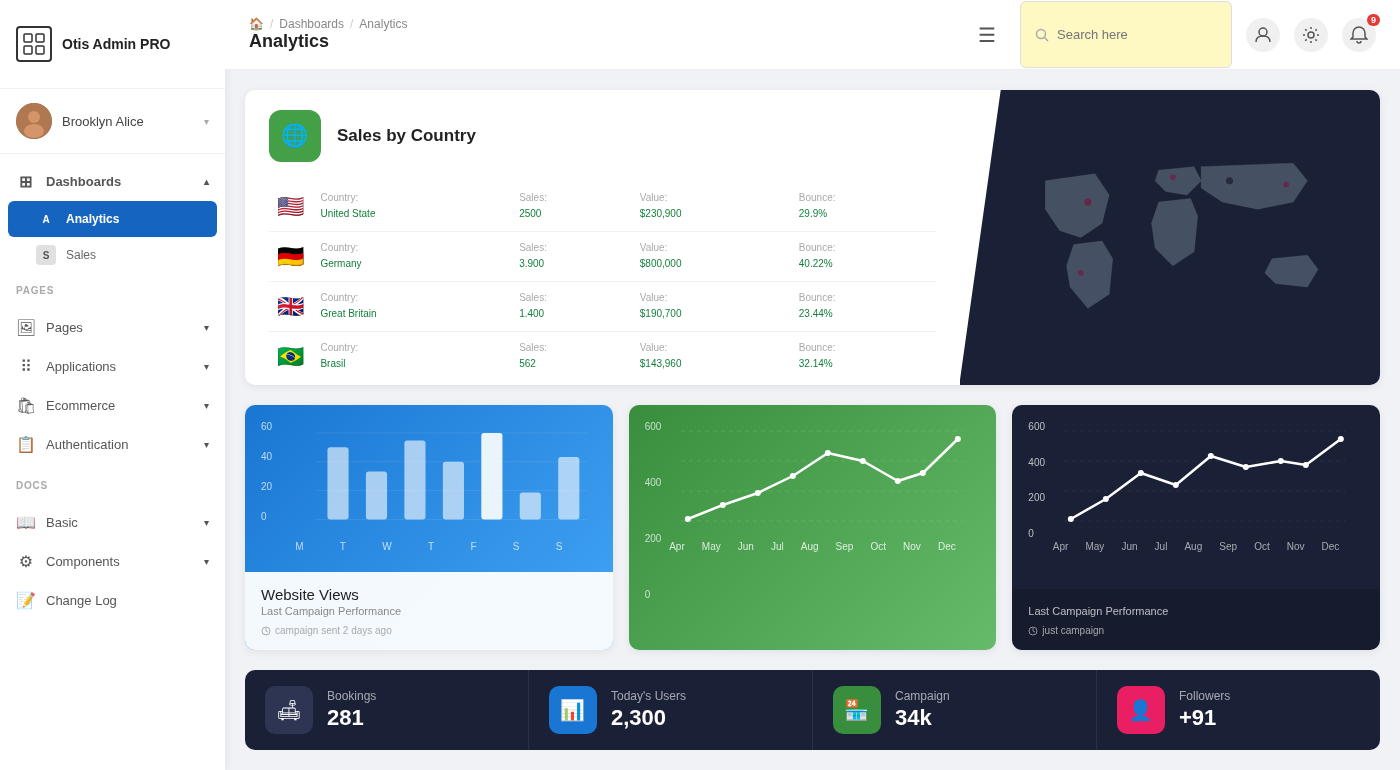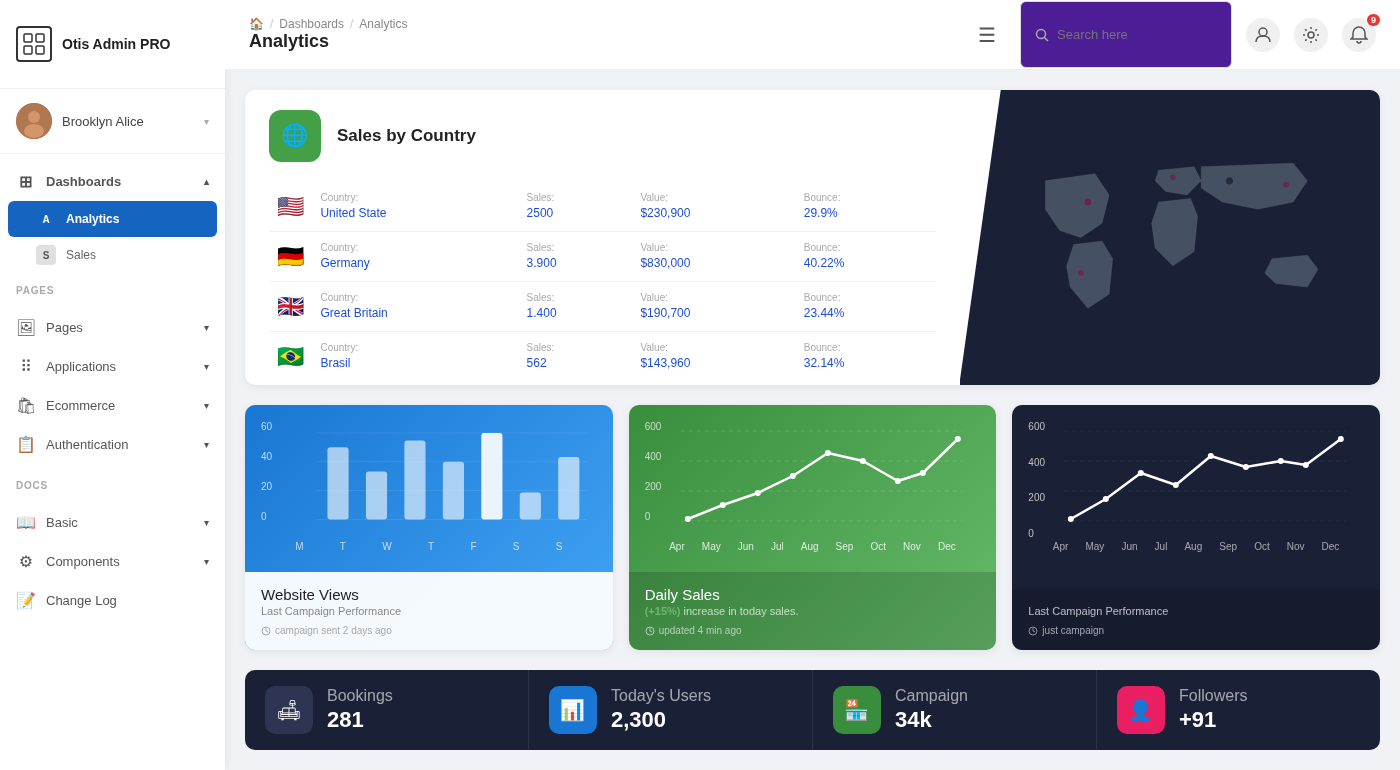--- a/index.html
+++ b/index.html
@@ -97,21 +97,21 @@
     .breadcrumb-sep { color: #ccc; }
     .page-title { font-size: 18px; font-weight: 700; color: #222; }
     .header-menu-icon { font-size: 20px; color: #555; cursor: pointer; margin-right: 8px; }
     .header-right {
       display: flex; align-items: center; gap: 14px;
     }
     .search-box {
       display: flex; align-items: center;
       border: 1px solid #ddd; border-radius: 6px;
       padding: 25px 14px; gap: 8px;
-      background: #4c1d95;
+      background: #fef9c3;
     }
     .search-box input {
       border: none; background: transparent; outline: none;
       font-size: 13px; color: #888; width: 160px;
     }
     .header-icon {
       width: 34px; height: 34px; border-radius: 50%;
       background: #f0f0f0;
       display: flex; align-items: center; justify-content: center;
       cursor: pointer; font-size: 16px; color: #555; position: relative;
@@ -156,21 +156,21 @@
       display: flex; align-items: center; justify-content: center;
       color: #fff; font-size: 22px;
     }
     .card-title { font-size: 17px; font-weight: 700; color: #222; }
 
     .country-table { width: 100%; border-collapse: collapse; }
     .country-table tr { border-bottom: 1px solid #f0f0f0; }
     .country-table tr:last-child { border-bottom: none; }
     .country-table td { padding: 10px 8px; vertical-align: middle; }
     .col-label { font-size: 10px; color: #aaa; display: block; }
-    .col-value { font-size: 12px; color: #1d4ed8; font-weight: 500; }
+    .col-value { font-size: 10px; color: #15803d; font-weight: 500; }
 
     .sales-country-right {
       width: 420px;
       background: #1a2035;
       position: relative;
       overflow: hidden;
     }
     
     .sales-country-right::before {
       content: '';
@@ -241,21 +241,21 @@
     .stat-item:last-child { border-right: none; }
     .stat-icon {
       width: 48px; height: 48px; border-radius: 10px;
       display: flex; align-items: center; justify-content: center;
       font-size: 20px; color: #fff; flex-shrink: 0;
     }
     .stat-icon.dark-gray { background: #2d3553; }
     .stat-icon.blue { background: #1976d2; }
     .stat-icon.green { background: #388e3c; }
     .stat-icon.pink { background: #e91e63; }
-    .stat-label { font-size: 16px; color: rgba(255,255,255,0.6); margin-bottom: 2px; }
+    .stat-label { font-size: 12px; color: rgba(255,255,255,0.6); margin-bottom: 2px; }
     .stat-value { font-size: 22px; font-weight: 700; color: #fff; }
 
     
     .bar-chart-svg { width: 100%; height: 120px; }
     
     .line-chart-svg { width: 100%; height: 120px; }
 
     .x-labels {
       display: flex; justify-content: space-around;
       padding: 0 16px;
@@ -432,21 +432,21 @@
     <td>
       <span class="col-label">Country:</span>
       <span class="col-value">Germany</span>
     </td>
     <td>
       <span class="col-label">Sales:</span>
       <span class="col-value">3.900</span>
     </td>
     <td>
       <span class="col-label">Value:</span>
-      <span class="col-value">$830,000</span>
+      <span class="col-value">$800,000</span>
     </td>
     <td>
       <span class="col-label">Bounce:</span>
       <span class="col-value">40.22%</span>
     </td>
   </tr>
               <tr>
     <td style="width:40px"><span style="font-size:22px">🇬🇧</span></td>
     <td>
       <span class="col-label">Country:</span>
@@ -590,35 +590,20 @@
           <div style="display:flex;justify-content:space-around;padding:0 16px;font-size:10px;color:rgba(255,255,255,0.8);margin-top:-4px;margin-bottom:4px;">
             <span>Apr</span>
               <span>May</span>
               <span>Jun</span>
               <span>Jul</span>
               <span>Aug</span>
               <span>Sep</span>
               <span>Oct</span>
               <span>Nov</span>
               <span>Dec</span>
-          </div>
-        </div>
-        <div class="chart-footer" style="background:rgba(0,0,0,0.15);">
-          <div class="chart-title">Daily Sales</div>
-          <div class="chart-sub">
-            <span class="green-highlight">(+15%)</span>
-            <span> increase in today sales.</span>
-          </div>
-          <div class="chart-time">
-            <svg width="10" height="10" viewBox="0 0 10 10">
-                <circle cx="5" cy="5" r="4" stroke="rgba(255,255,255,0.6)" stroke-width="1" fill="none"></circle>
-                <line x1="5" y1="2" x2="5" y2="5" stroke="rgba(255,255,255,0.6)" stroke-width="1"></line>
-                <line x1="5" y1="5" x2="7" y2="6" stroke="rgba(255,255,255,0.6)" stroke-width="1"></line>
-              </svg>
-            <span>updated 4 min ago</span>
           </div>
         </div>
       </div>
 
       <div class="chart-card dark">
         <div class="chart-area">
           <div class="chart-y-labels">
             <span>600</span>
             <span>400</span>
             <span>200</span>

